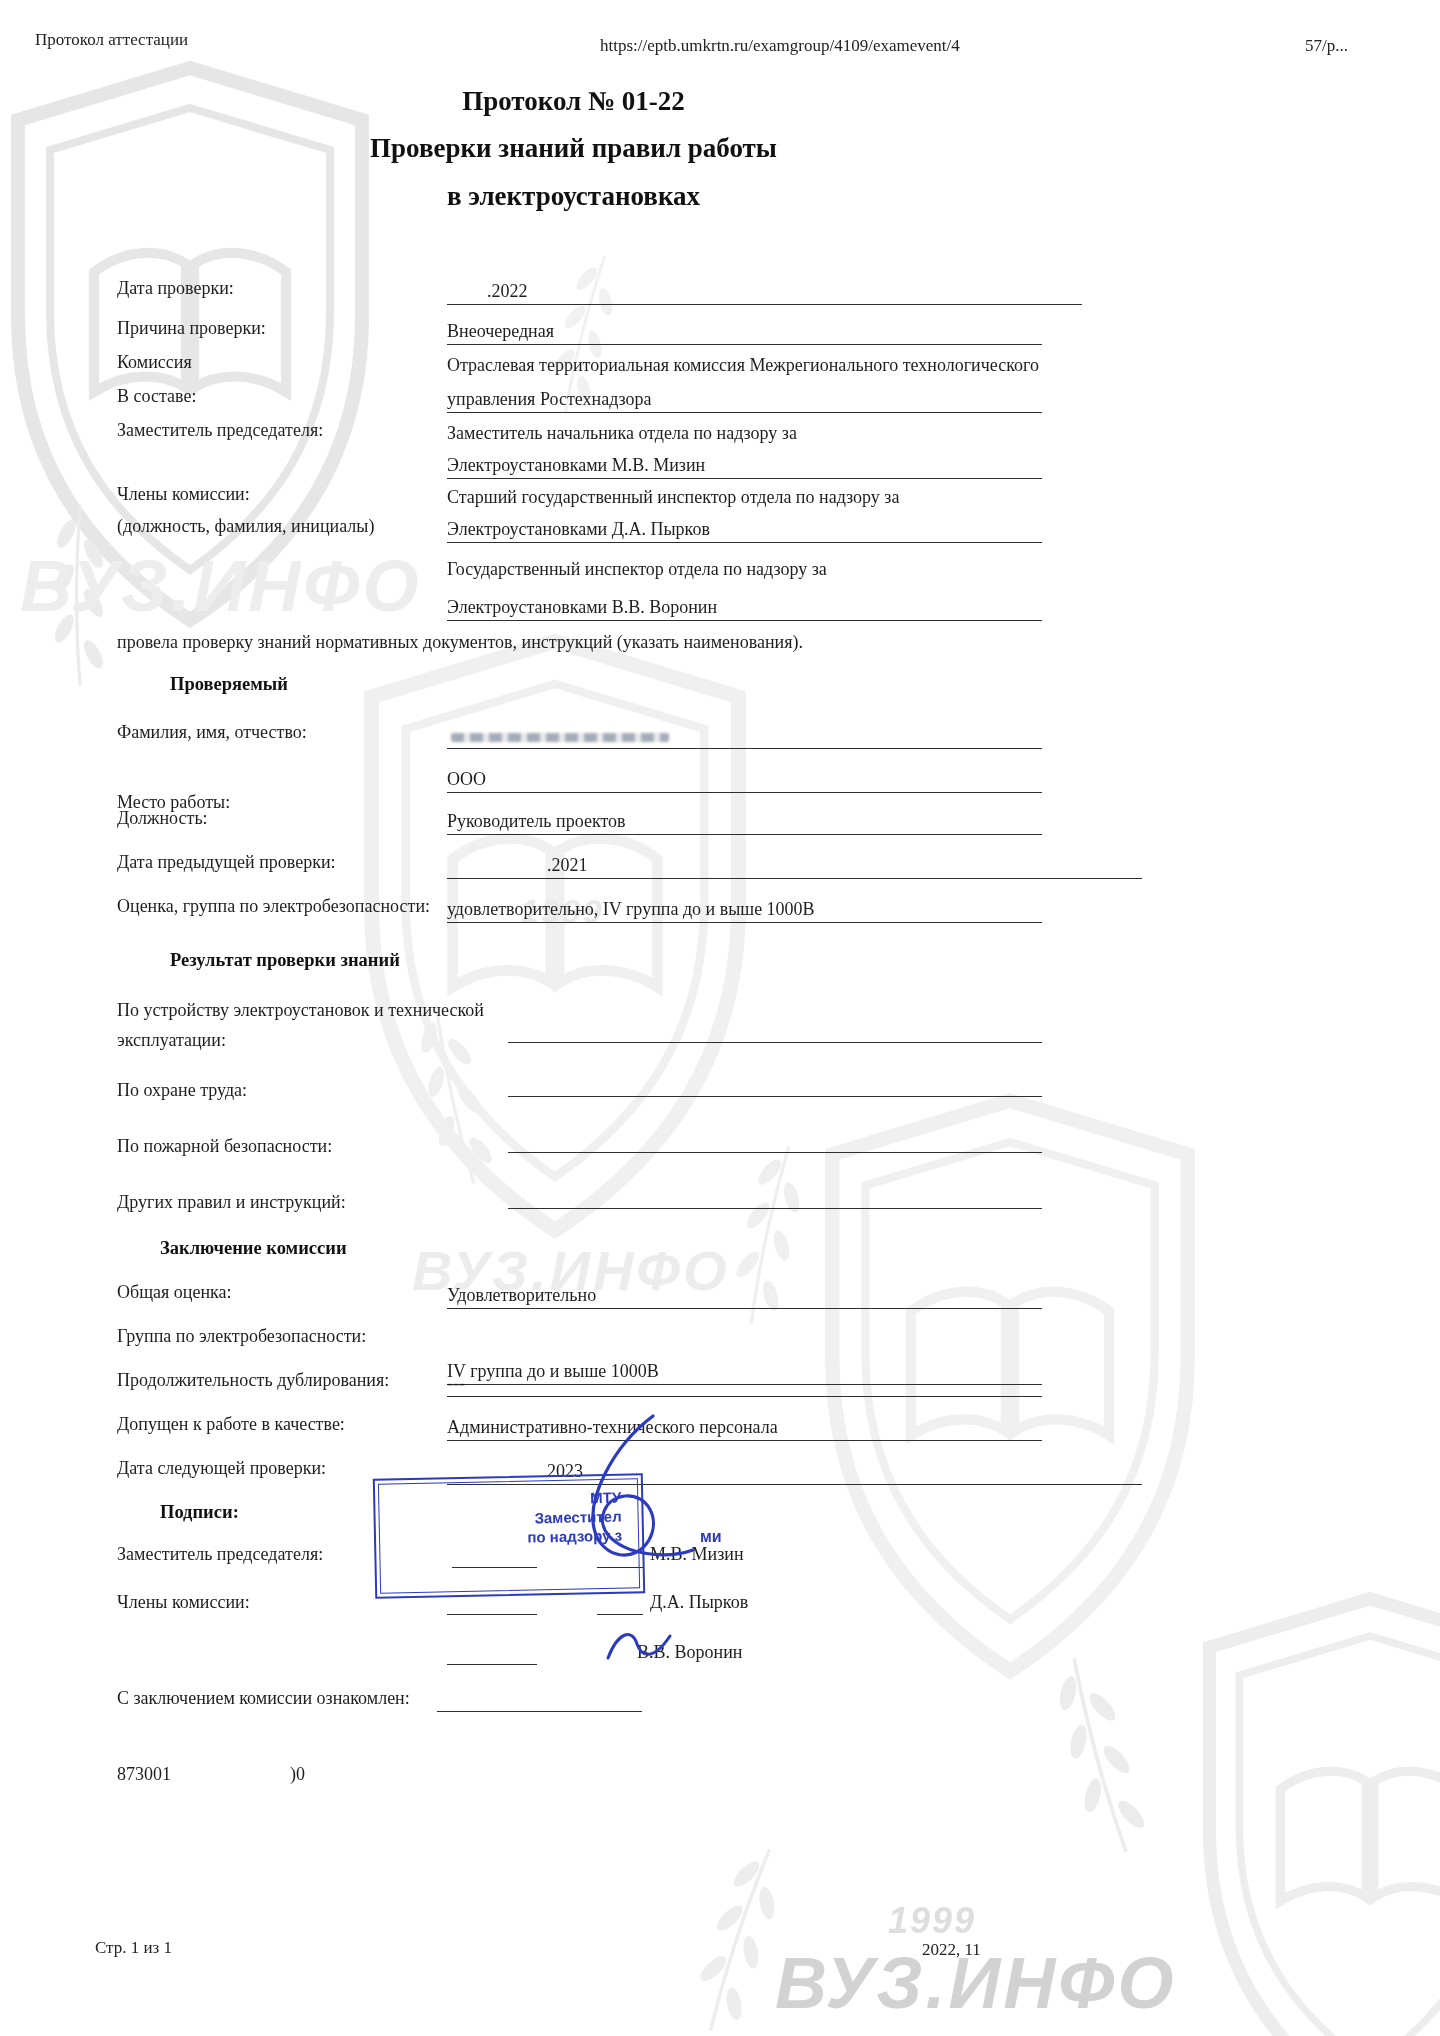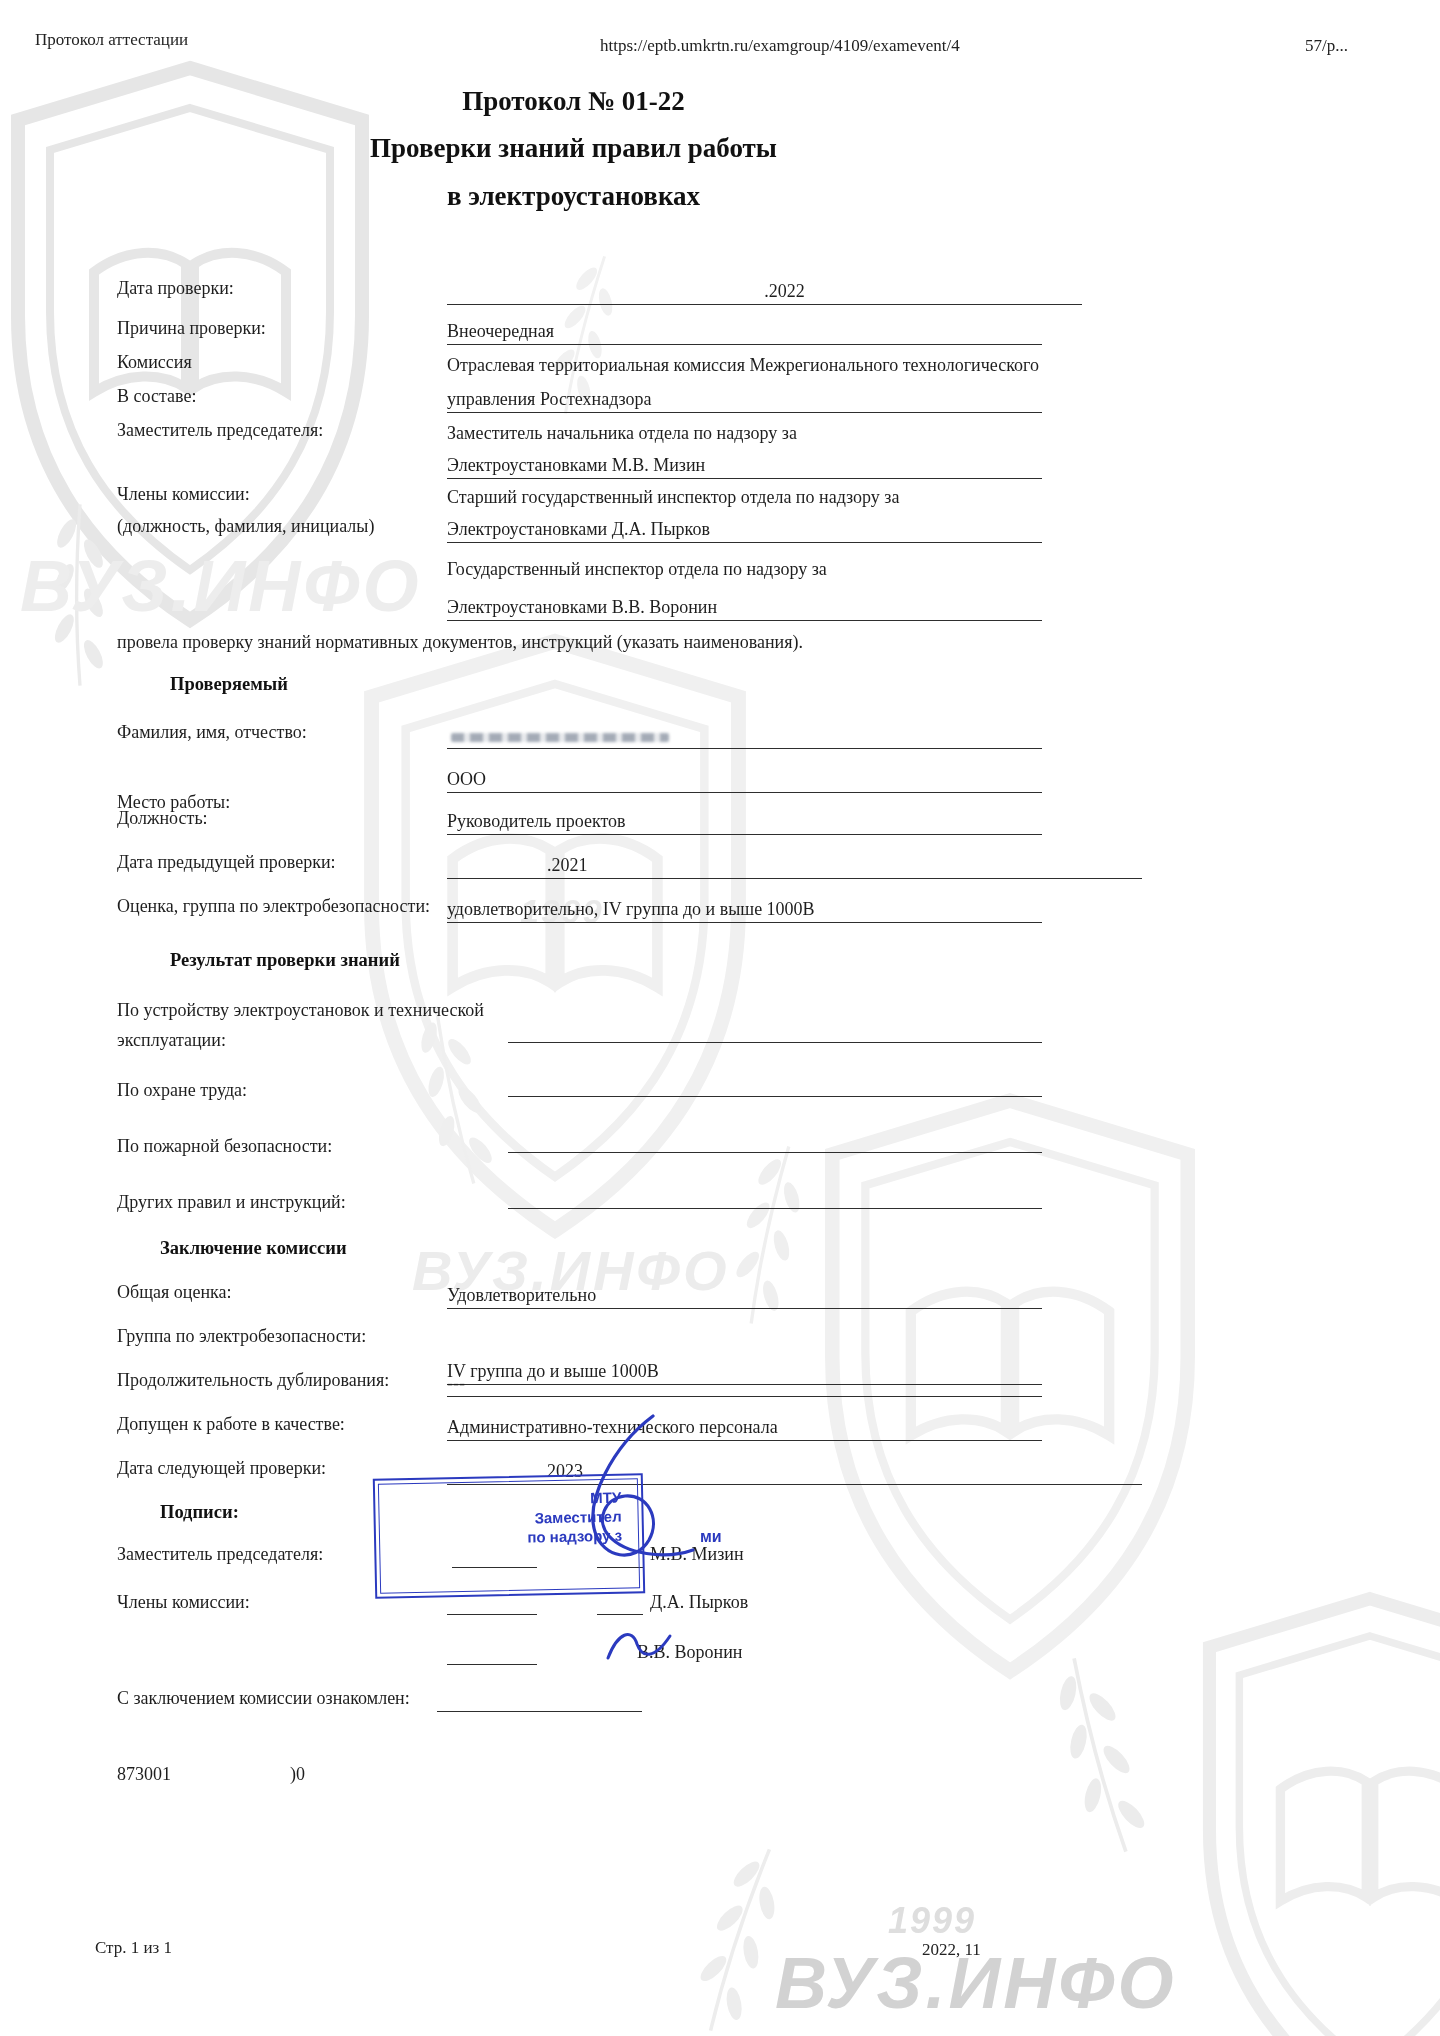--- a/index.html
+++ b/index.html
@@ -32,21 +32,21 @@
   .sub-hd{font-size:18.5px;font-weight:bold;color:#111;}
   .val{
     left:447px;width:595px;font-size:18px;
     border-bottom:1.6px solid #2e2e2e;min-height:26px;line-height:26px;
   }
   .val.noline{border-bottom:none;}
   .blank-line{
     position:absolute;left:508px;width:534px;height:24px;
     border-bottom:1.6px solid #2e2e2e;
   }
-  .indent40{padding-left:40px;text-align:center;}
+  .indent40{padding-left:40px;}
   .indent100{padding-left:100px;}
   .smudge{
     position:absolute;left:4px;top:11px;width:218px;height:9px;border-radius:2px;
     background:repeating-linear-gradient(90deg,#8e97a5 0 13px,rgba(142,151,165,.25) 13px 19px);
     filter:blur(1.5px);opacity:.8;
   }
   .sig-line{position:absolute;height:1px;border-bottom:1.8px solid #2e2e2e;}
   .sig-name{font-size:18px;}
   
   .stamp{

